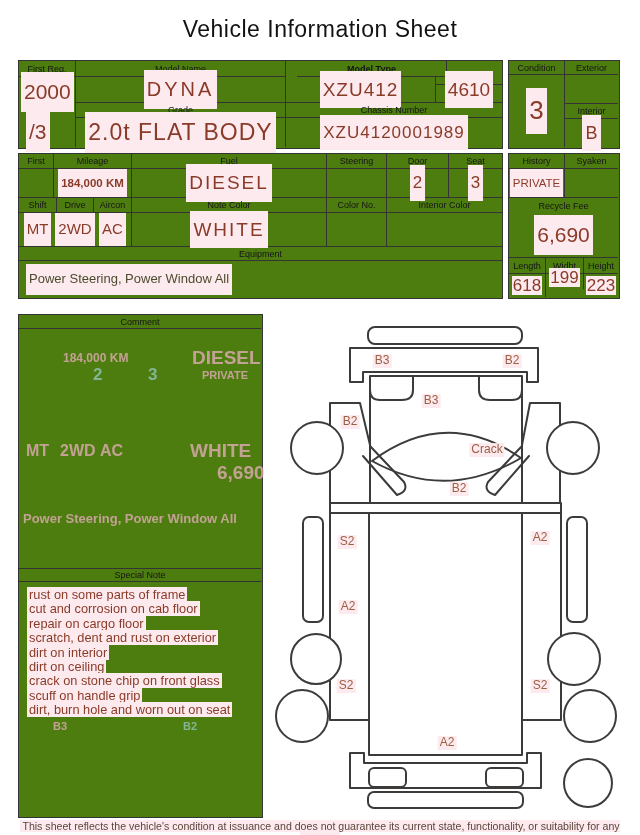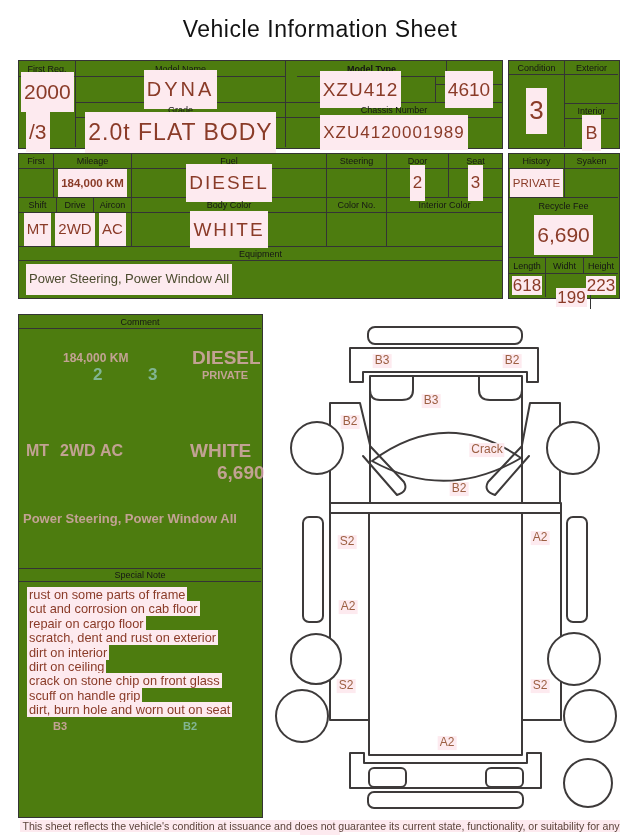--- a/index.html
+++ b/index.html
@@ -104,21 +104,21 @@
         <span class="hl">MT</span>
       </div>
     <div class="cell hdr br bb" style="left:38px;top:44px;width:37px;height:15px;">Drive</div>
     <div class="cell val br bb" style="left:38px;top:59px;width:37px;height:34px;font-size:15px;">
         <span class="hl">2WD</span>
       </div>
     <div class="cell hdr br bb" style="left:75px;top:44px;width:38px;height:15px;">Aircon</div>
     <div class="cell val br bb" style="left:75px;top:59px;width:38px;height:34px;font-size:15px;">
         <span class="hl">AC</span>
       </div>
-    <div class="cell hdr br bb" style="left:113px;top:44px;width:195px;height:15px;">Body Color</div>
+    <div class="cell hdr br bb" style="left:113px;top:44px;width:195px;height:15px;">Note Color</div>
     <div class="cell val br bb" style="left:113px;top:59px;width:195px;height:34px;font-size:19px;letter-spacing:2px;">
         <span class="hl">WHITE</span>
       </div>
     <div class="cell hdr br bb" style="left:308px;top:44px;width:60px;height:15px;">Color No.</div>
     <div class="cell val br bb" style="left:308px;top:59px;width:60px;height:34px;"></div>
     <div class="cell hdr bb" style="left:368px;top:44px;width:115px;height:15px;">Interior Color</div>
     <div class="cell val bb" style="left:368px;top:59px;width:115px;height:34px;"></div>
 
     <div class="cell hdr bb" style="left:0;top:93px;width:483px;height:14px;">Equipment</div>
     <div class="cell" style="left:0;top:107px;width:483px;height:37px;justify-content:flex-start;align-items:flex-start;padding:3px 0 0 7px;font-size:13px;color:var(--equip);">
@@ -135,21 +135,21 @@
     <div class="cell val bb" style="left:56px;top:15px;width:53px;height:29px;"></div>
     <div class="cell hdr" style="left:0;top:44px;width:109px;height:15px;">Recycle Fee</div>
     <div class="cell val bb" style="left:0;top:59px;width:109px;height:45px;font-size:21px;">
         <span class="hl">6,690</span>
       </div>
     <div class="cell hdr br bb" style="left:0;top:104px;width:37px;height:16px;">Length</div>
     <div class="cell val br" style="left:0;top:120px;width:37px;height:23px;font-size:17px;">
         <span class="hl" style="padding:0 1px;">618</span>
       </div>
     <div class="cell hdr br bb" style="left:37px;top:104px;width:38px;height:16px;">Widht</div>
-    <div class="cell val br" style="left:37px;top:132px;width:38px;height:23px;font-size:17px;margin-left:7px;">
+    <div class="cell val br" style="left:37px;top:112px;width:38px;height:23px;font-size:17px;">
         <span class="hl" style="padding:0 1px;">199</span>
       </div>
     <div class="cell hdr bb" style="left:75px;top:104px;width:34px;height:16px;">Height</div>
     <div class="cell val" style="left:75px;top:120px;width:34px;height:23px;font-size:17px;">
         <span class="hl" style="padding:0 1px;">223</span>
       </div>
   </div>
 
   <div class="tbl" style="left:18px;top:314px;width:245px;height:504px;">
     <div class="cell hdr bb" style="left:0;top:0;width:242px;height:14px;">Comment</div>

